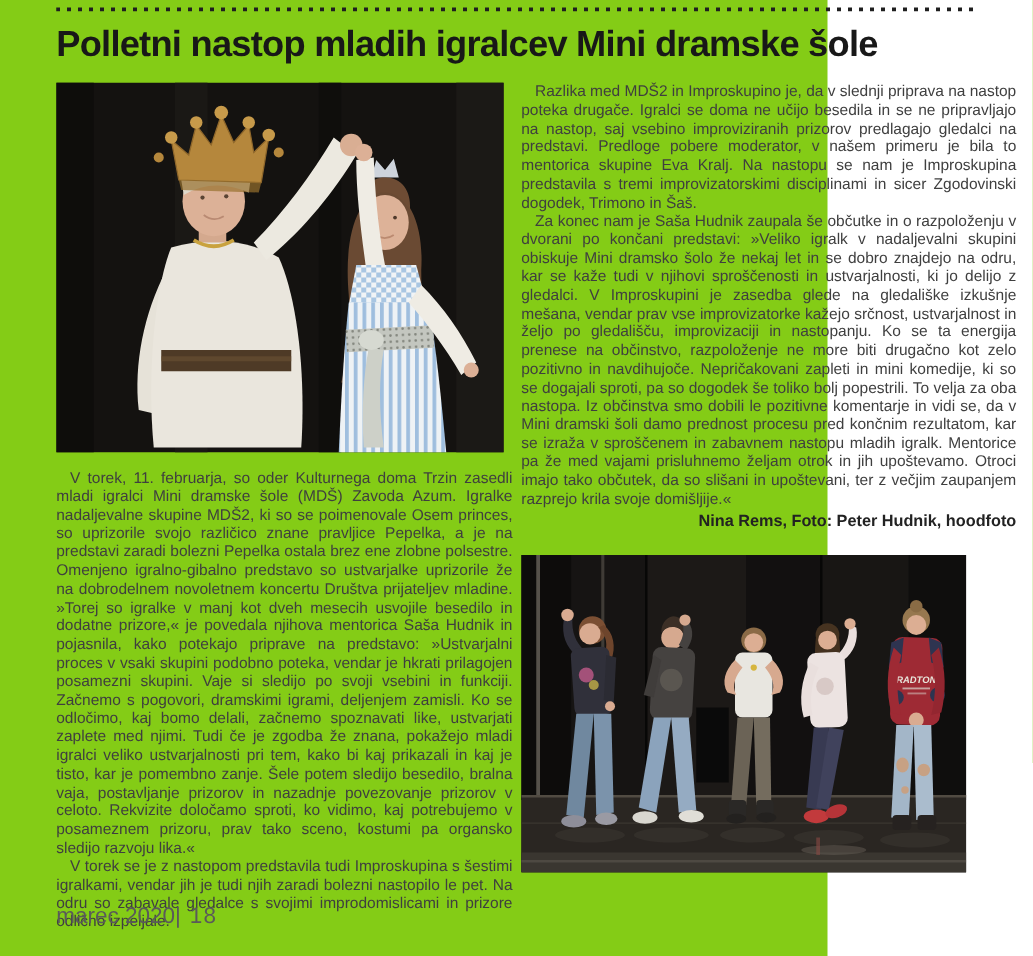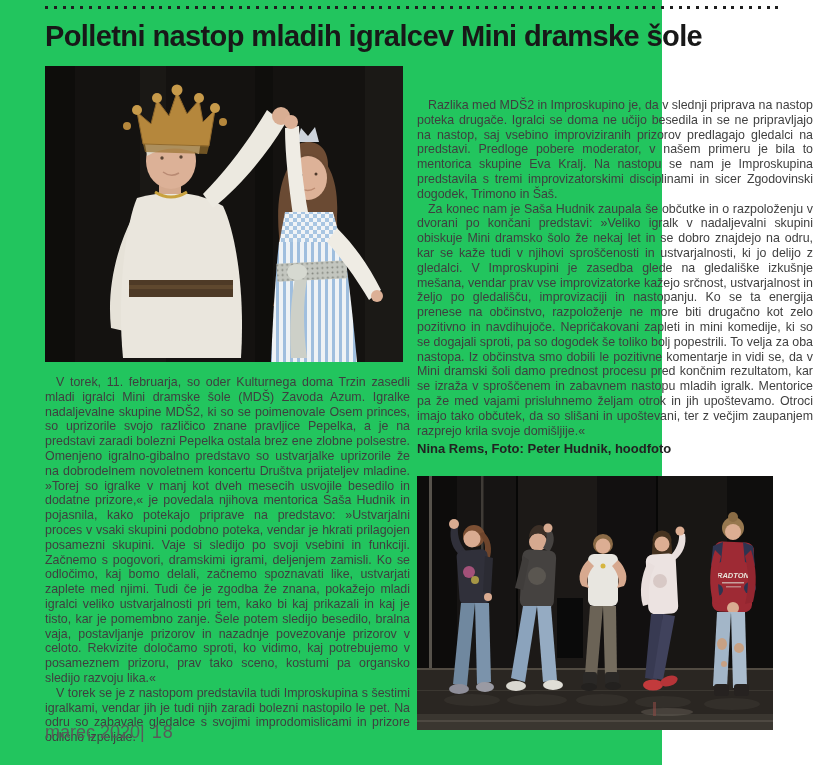--- a/index.html
+++ b/index.html
@@ -1,30 +1,30 @@
 <!DOCTYPE html>
 <html lang="sl"><head>
 <meta charset="utf-8">
 <style>
   html,body{margin:0;padding:0;background:#ffffff;}
   body{width:826px;height:765px;overflow:hidden;font-family:"Liberation Sans","DejaVu Sans",sans-serif;}
-  .page{position:relative;width:662px;height:765px;background:#22c55e;}
+  .page{position:relative;width:662px;height:765px;background:#84cc16;}
   .dotted-rule{position:absolute;left:45px;top:6px;width:737px;height:3px;
     background:repeating-linear-gradient(90deg,#1f1f1f 0 3px,transparent 3px 8.8px);}
   h1.headline{position:absolute;left:45px;top:20px;margin:0;width:760px;
     font-size:29px;line-height:32px;font-weight:bold;letter-spacing:-0.6px;color:#181818;}
   .col{position:absolute;top:66px;}
   .col-left{left:45px;width:365px;}
-  .col-right{left:417px;width:396px;margin-top:32px;}
+  .col-right{left:417px;width:396px;}
   .photo-frame{display:block;line-height:0;font-style:italic;}
   .photo1{width:358px;height:296px;margin-bottom:13px;}
   .photo2{width:356px;height:254px;margin-top:20px;}
   p.body-text{margin:0;font-size:12.4px;line-height:14.8px;color:#3f3f3f;
     text-align:justify;text-indent:11px;hyphens:auto;-webkit-hyphens:auto;}
-  .byline{margin:3px 0 0 0;font-size:13px;line-height:15px;font-weight:bold;color:#222222;}
+  .byline{margin:3px 0 0 0;font-size:13px;line-height:15px;font-weight:bold;color:#222222;text-align:right;}
   .footer{position:absolute;left:45px;top:722px;width:737px;display:flex;
     justify-content:flex-start;align-items:flex-start;font-size:18px;color:#5a5a5a;}
   .footer .page-num{padding-right:10px;letter-spacing:1px;}
 </style>
 </head>
 <body>
 
 <div class="page">
 
   <div class="dotted-rule"></div>

